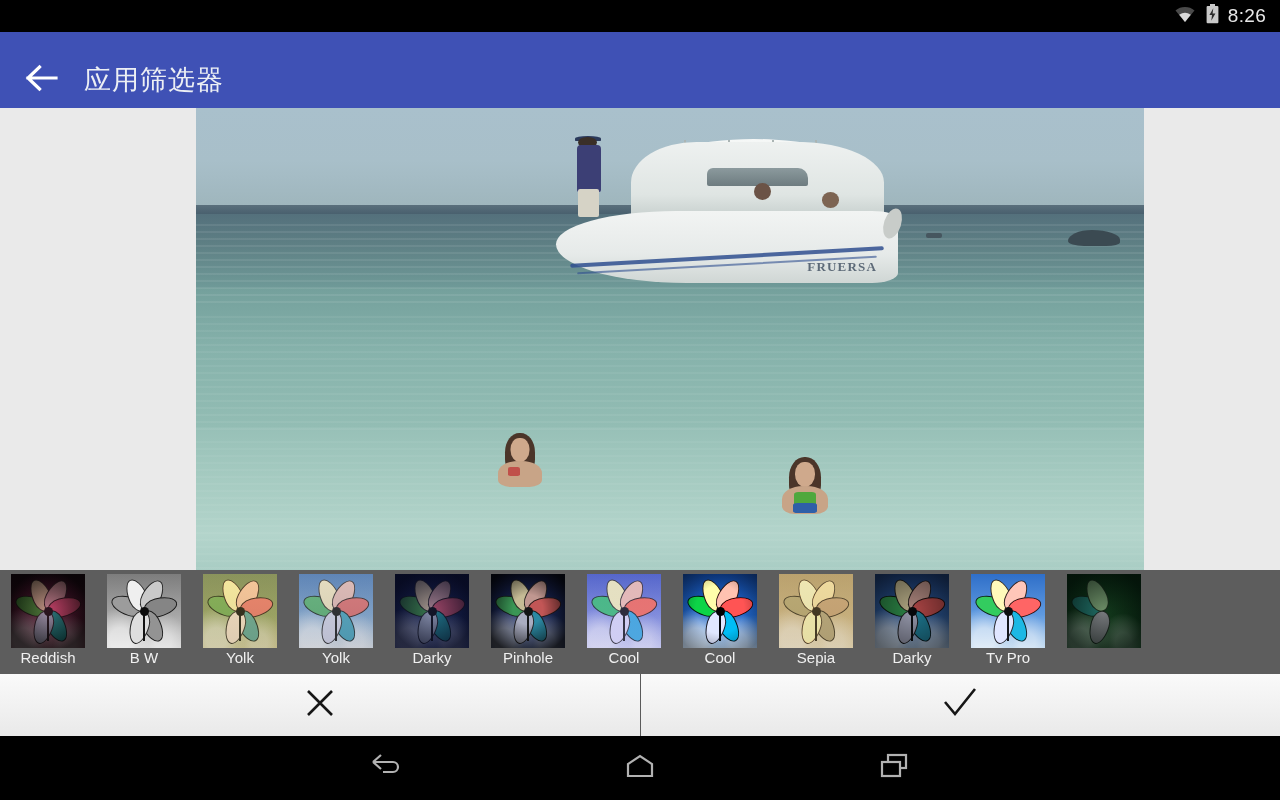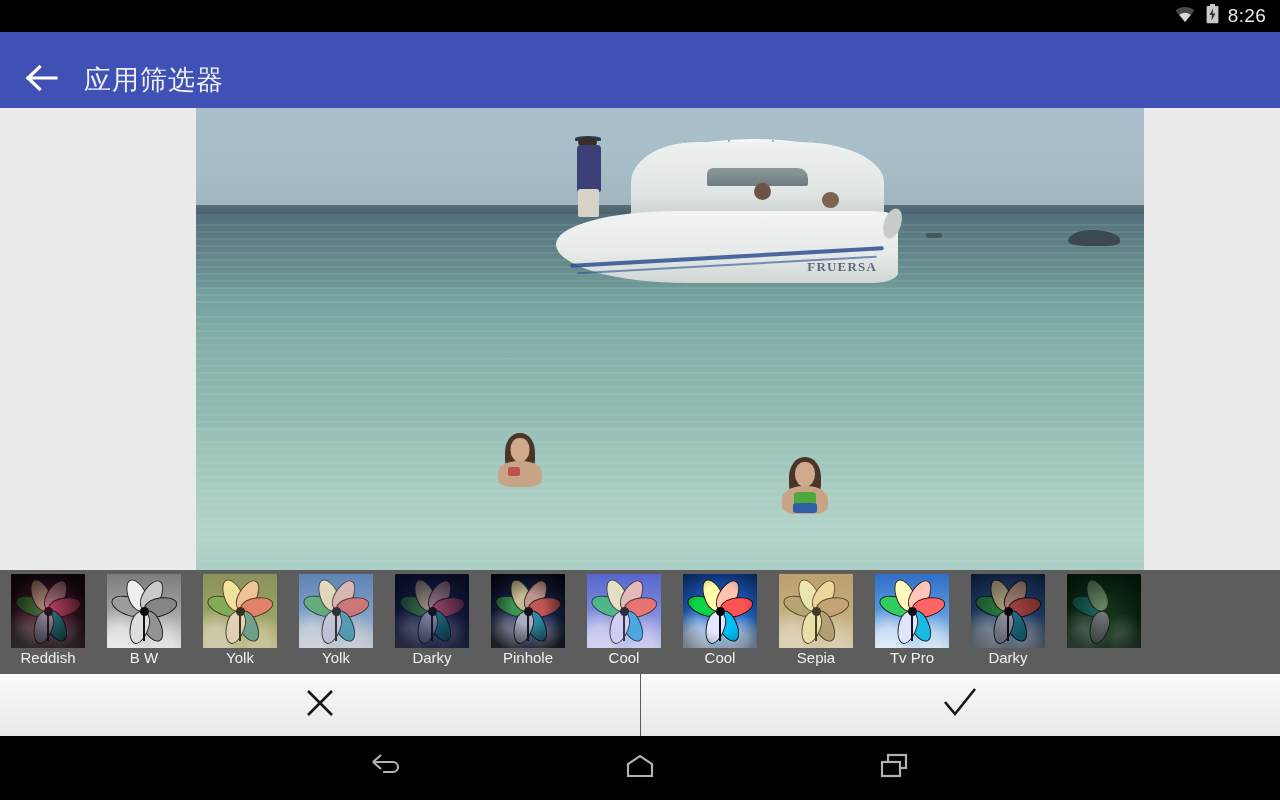--- a/index.html
+++ b/index.html
@@ -364,52 +364,52 @@
               <div class="petal" style="background: rgb(207, 211, 234); transform: translate(-50%, -100%) rotate(196deg);"></div>
               <div class="stem"></div>
               <div class="hub"></div>
             </div>
             <div class="tint" style="background: linear-gradient(rgba(190, 160, 95, 0.25), rgba(150, 120, 60, 0.25));"></div>
           </div>
           <div class="filter-label">Sepia</div>
         </div>
         <div class="filter-item">
           <div class="thumb">
+            <div class="tint" style="background: linear-gradient(rgb(28, 60, 114), rgb(47, 92, 156) 55%, rgb(135, 168, 205));"></div>
+            <div class="tint" style="background: radial-gradient(at 18% 88%, rgba(255, 255, 255, 0.55) 0px, rgba(255, 255, 255, 0.55) 12%, rgba(255, 255, 255, 0) 34%), radial-gradient(at 76% 92%, rgba(255, 255, 255, 0.4) 0px, rgba(255, 255, 255, 0.4) 10%, rgba(255, 255, 255, 0) 30%);"></div>
+            <div class="pw" style="filter: saturate(1.05) brightness(0.78) contrast(1.1);">
+              <div class="petal" style="background: rgb(75, 181, 106); transform: translate(-50%, -100%) rotate(-72deg);"></div>
+              <div class="petal" style="background: rgb(240, 228, 184); transform: translate(-50%, -100%) rotate(-24deg);"></div>
+              <div class="petal" style="background: rgb(232, 185, 176); transform: translate(-50%, -100%) rotate(28deg);"></div>
+              <div class="petal" style="background: rgb(232, 106, 106); transform: translate(-50%, -100%) rotate(76deg);"></div>
+              <div class="petal" style="background: rgb(58, 166, 196); transform: translate(-50%, -100%) rotate(152deg);"></div>
+              <div class="petal" style="background: rgb(207, 211, 234); transform: translate(-50%, -100%) rotate(196deg);"></div>
+              <div class="stem"></div>
+              <div class="hub"></div>
+            </div>
+            <div class="tint" style="background: radial-gradient(circle, rgba(0, 0, 0, 0.1), rgba(0, 0, 0, 0.55) 90%);"></div>
+          </div>
+          <div class="filter-label">Darky</div>
+        </div>
+        <div class="filter-item">
+          <div class="thumb">
             <div class="tint" style="background: linear-gradient(rgb(47, 111, 201), rgb(95, 154, 224) 55%, rgb(188, 214, 238));"></div>
             <div class="tint" style="background: radial-gradient(at 18% 88%, rgba(255, 255, 255, 0.55) 0px, rgba(255, 255, 255, 0.55) 12%, rgba(255, 255, 255, 0) 34%), radial-gradient(at 76% 92%, rgba(255, 255, 255, 0.4) 0px, rgba(255, 255, 255, 0.4) 10%, rgba(255, 255, 255, 0) 30%);"></div>
             <div class="pw" style="filter: saturate(1.25) contrast(1.1) brightness(1.05);">
               <div class="petal" style="background: rgb(75, 181, 106); transform: translate(-50%, -100%) rotate(-72deg);"></div>
               <div class="petal" style="background: rgb(240, 228, 184); transform: translate(-50%, -100%) rotate(-24deg);"></div>
               <div class="petal" style="background: rgb(232, 185, 176); transform: translate(-50%, -100%) rotate(28deg);"></div>
               <div class="petal" style="background: rgb(232, 106, 106); transform: translate(-50%, -100%) rotate(76deg);"></div>
               <div class="petal" style="background: rgb(58, 166, 196); transform: translate(-50%, -100%) rotate(152deg);"></div>
               <div class="petal" style="background: rgb(207, 211, 234); transform: translate(-50%, -100%) rotate(196deg);"></div>
               <div class="stem"></div>
               <div class="hub"></div>
             </div>
           </div>
           <div class="filter-label">Tv Pro</div>
-        </div>
-        <div class="filter-item">
-          <div class="thumb">
-            <div class="tint" style="background: linear-gradient(rgb(28, 60, 114), rgb(47, 92, 156) 55%, rgb(135, 168, 205));"></div>
-            <div class="tint" style="background: radial-gradient(at 18% 88%, rgba(255, 255, 255, 0.55) 0px, rgba(255, 255, 255, 0.55) 12%, rgba(255, 255, 255, 0) 34%), radial-gradient(at 76% 92%, rgba(255, 255, 255, 0.4) 0px, rgba(255, 255, 255, 0.4) 10%, rgba(255, 255, 255, 0) 30%);"></div>
-            <div class="pw" style="filter: saturate(1.05) brightness(0.78) contrast(1.1);">
-              <div class="petal" style="background: rgb(75, 181, 106); transform: translate(-50%, -100%) rotate(-72deg);"></div>
-              <div class="petal" style="background: rgb(240, 228, 184); transform: translate(-50%, -100%) rotate(-24deg);"></div>
-              <div class="petal" style="background: rgb(232, 185, 176); transform: translate(-50%, -100%) rotate(28deg);"></div>
-              <div class="petal" style="background: rgb(232, 106, 106); transform: translate(-50%, -100%) rotate(76deg);"></div>
-              <div class="petal" style="background: rgb(58, 166, 196); transform: translate(-50%, -100%) rotate(152deg);"></div>
-              <div class="petal" style="background: rgb(207, 211, 234); transform: translate(-50%, -100%) rotate(196deg);"></div>
-              <div class="stem"></div>
-              <div class="hub"></div>
-            </div>
-            <div class="tint" style="background: radial-gradient(circle, rgba(0, 0, 0, 0.1), rgba(0, 0, 0, 0.55) 90%);"></div>
-          </div>
-          <div class="filter-label">Darky</div>
         </div>
         <div class="filter-item">
           <div class="thumb">
             <div class="tint" style="background: linear-gradient(rgb(13, 36, 20), rgb(22, 57, 31) 55%, rgb(39, 86, 47));"></div>
             <div class="tint" style="background: radial-gradient(at 18% 88%, rgba(255, 255, 255, 0.55) 0px, rgba(255, 255, 255, 0.55) 12%, rgba(255, 255, 255, 0) 34%), radial-gradient(at 76% 92%, rgba(255, 255, 255, 0.4) 0px, rgba(255, 255, 255, 0.4) 10%, rgba(255, 255, 255, 0) 30%);"></div>
             <div class="pw" style="filter: saturate(1.1) hue-rotate(48deg) brightness(0.7);">
               <div class="petal" style="background: rgb(75, 181, 106); transform: translate(-50%, -100%) rotate(-72deg);"></div>
               <div class="petal" style="background: rgb(240, 228, 184); transform: translate(-50%, -100%) rotate(-24deg);"></div>
               <div class="petal" style="background: rgb(207, 211, 234); transform: translate(-50%, -100%) rotate(196deg);"></div>
             </div>

